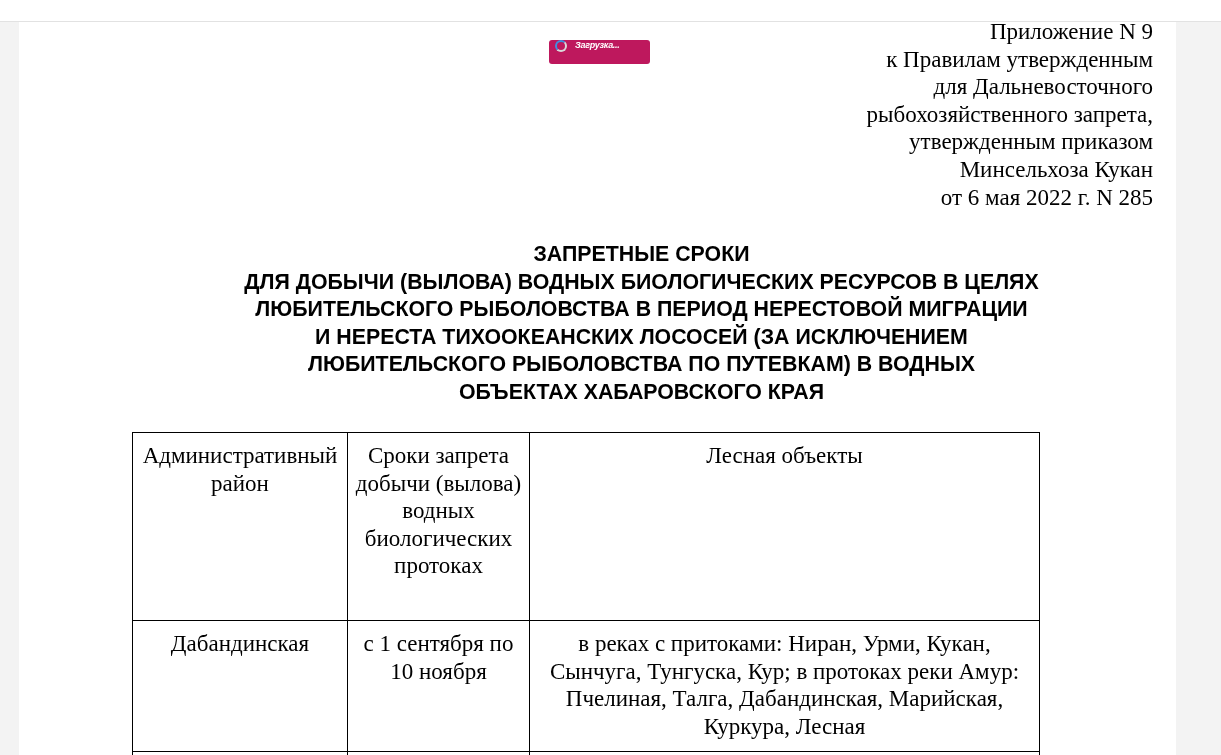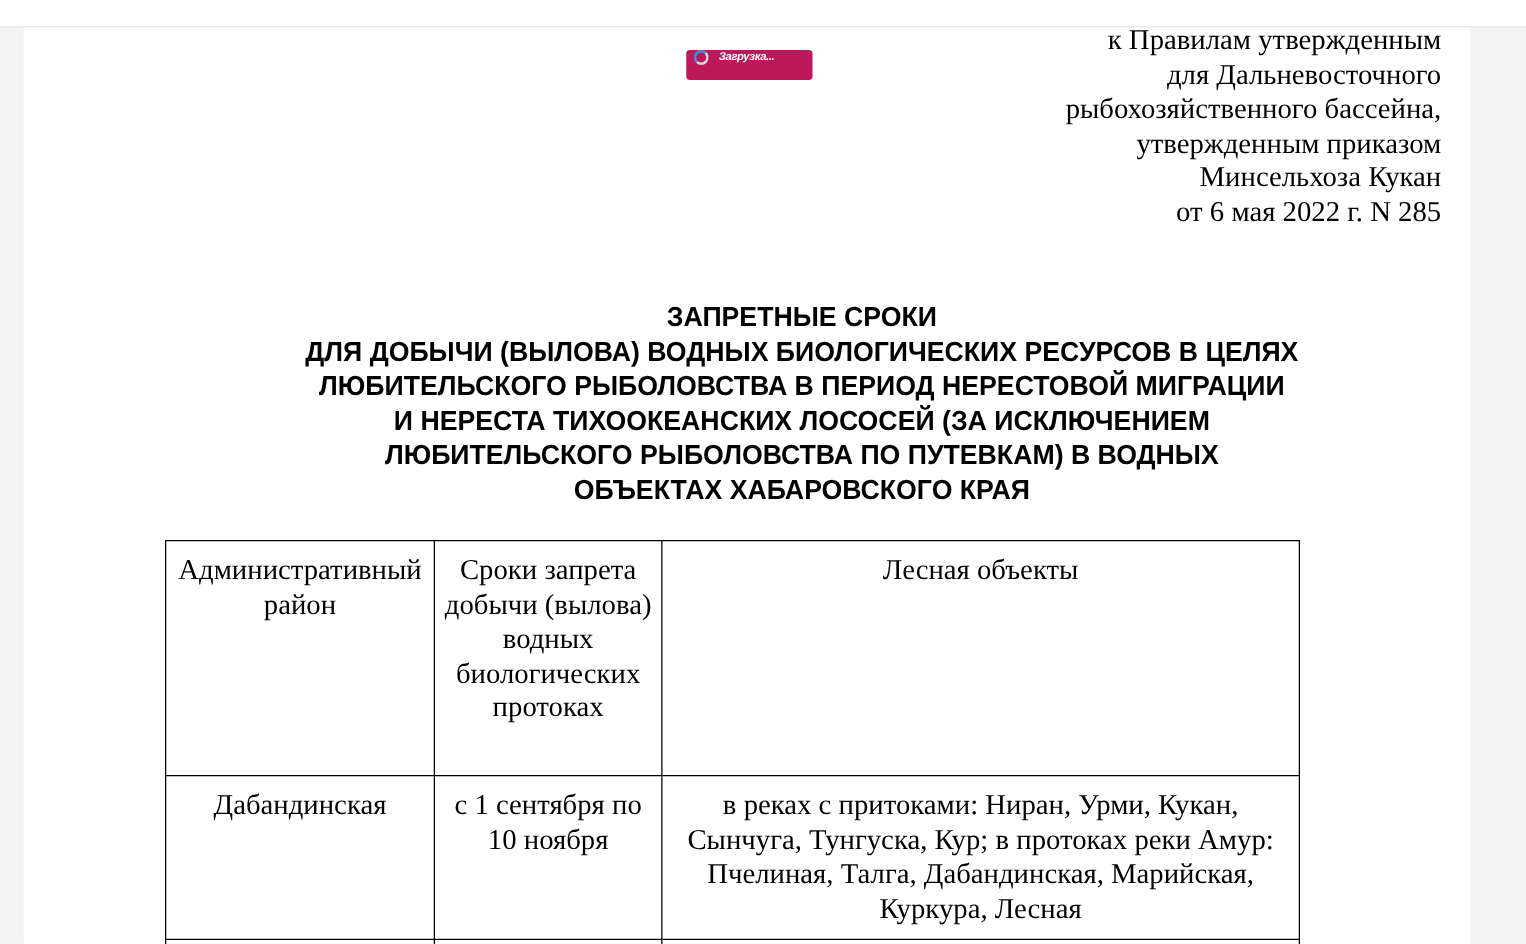--- a/index.html
+++ b/index.html
@@ -122,23 +122,24 @@
 </div>
 
 <div class="page">
 
   <div class="loader">
     <span class="spinner"></span>
     <span class="loader-label">Загрузка...</span>
   </div>
 
   <div class="appendix">
+    <div>Приложение N 9</div>
     <div>к Правилам утвержденным</div>
     <div>для Дальневосточного</div>
-    <div>рыбохозяйственного бассейна,</div>
+    <div>рыбохозяйственного запрета,</div>
     <div>утвержденным приказом</div>
     <div>Минсельхоза Кукан</div>
     <div>от 6 мая 2022 г. N 285</div>
   </div>
 
   <div class="doc-title">
     <div>ЗАПРЕТНЫЕ СРОКИ</div>
     <div>ДЛЯ ДОБЫЧИ (ВЫЛОВА) ВОДНЫХ БИОЛОГИЧЕСКИХ РЕСУРСОВ В ЦЕЛЯХ</div>
     <div>ЛЮБИТЕЛЬСКОГО РЫБОЛОВСТВА В ПЕРИОД НЕРЕСТОВОЙ МИГРАЦИИ</div>
     <div>И НЕРЕСТА ТИХООКЕАНСКИХ ЛОСОСЕЙ (ЗА ИСКЛЮЧЕНИЕМ</div>

